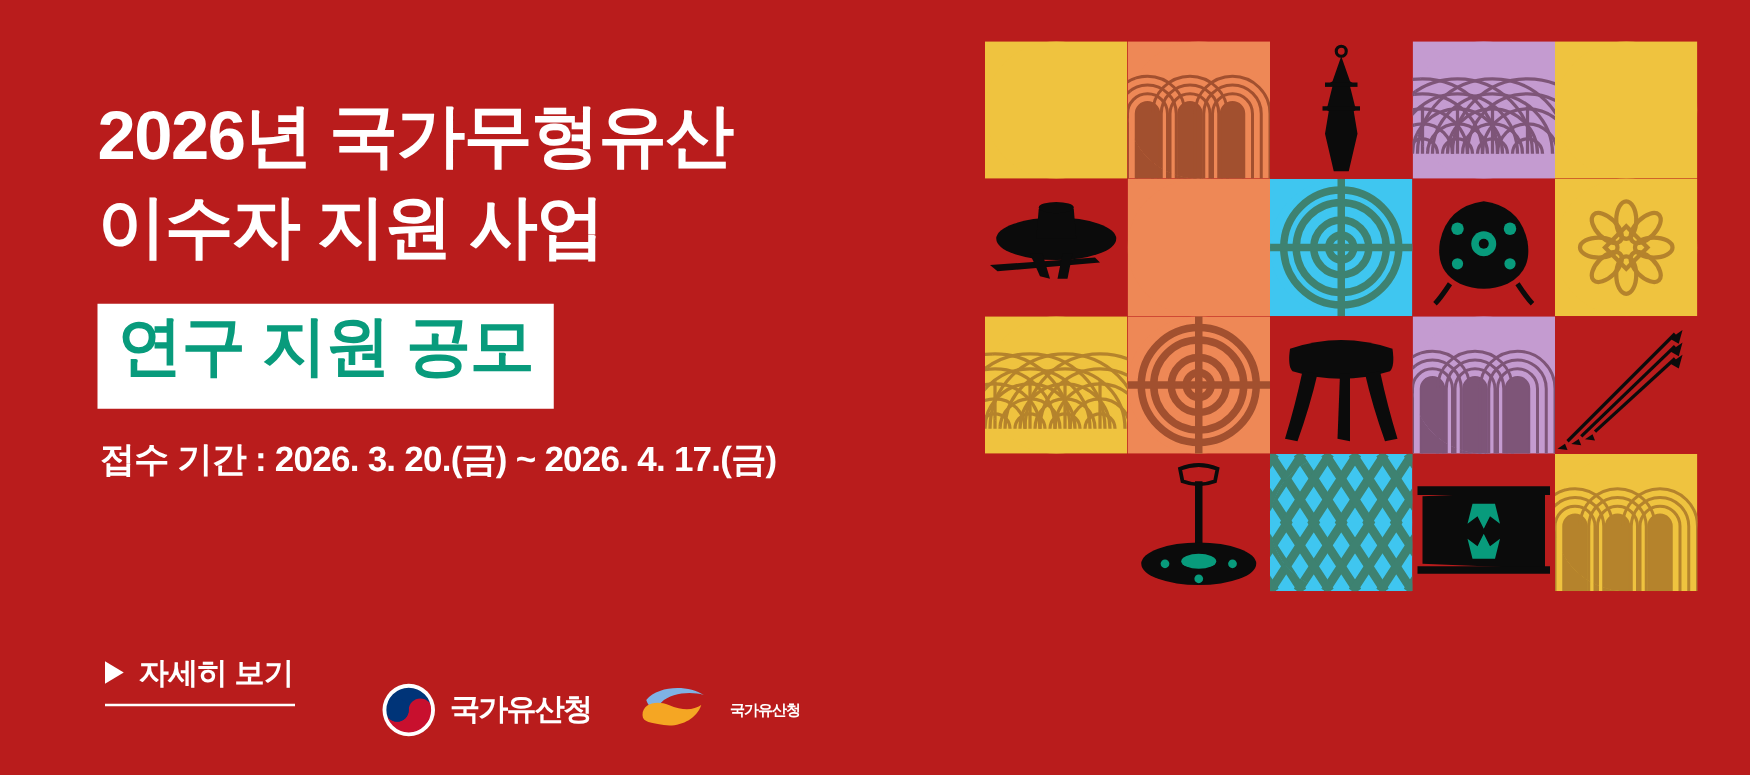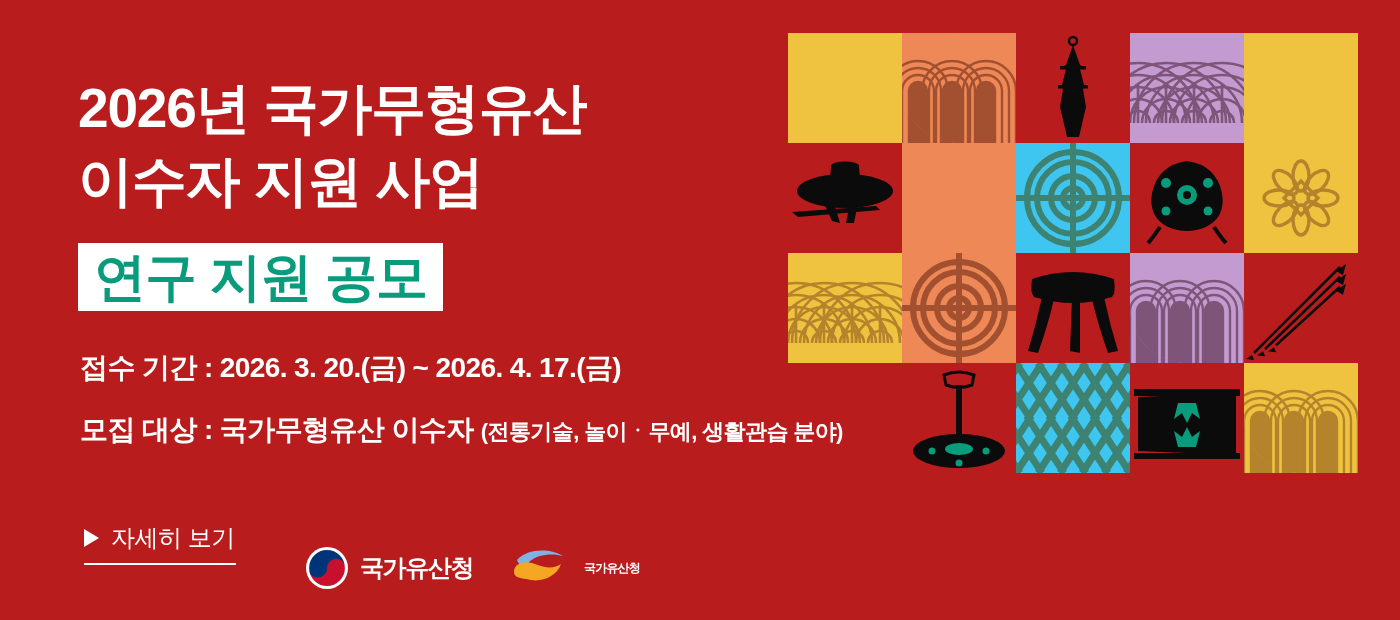--- a/index.html
+++ b/index.html
@@ -36,21 +36,21 @@
     line-height: 1.33;
     letter-spacing: -1.2px;
     white-space: pre-line;
   }
 
   .highlight-wrap {
     position: absolute;
     left: 0;
     top: 243px;
     background: #ffffff;
-    padding: 6px 16px 6px 16px;
+    padding: 6px 16px 22px 16px;
     display: inline-block;
   }
   .highlight-text {
     color: #089B7C;
     font-size: 52px;
     font-weight: 700;
     line-height: 1.08;
     letter-spacing: -1px;
     display: block;
   }
@@ -82,21 +82,21 @@
   }
   .cta-tri {
     width: 0; height: 0;
     border-left: 15px solid #ffffff;
     border-top: 9px solid transparent;
     border-bottom: 9px solid transparent;
   }
   .cta-label {
     color: #ffffff;
     font-size: 24px;
-    font-weight: 400;
+    font-weight: 700;
     letter-spacing: -0.5px;
   }
 
   
   .logo-row {
     position: absolute;
     left: 305px;
     top: 546px;
     display: flex;
     align-items: flex-end;
@@ -162,23 +162,20 @@
 이수자 지원 사업</div>
 
     <div class="highlight-wrap">
       <span class="highlight-text">연구 지원 공모</span>
     </div>
 
     <div class="info-line l1">
       <span>접수 기간 : 2026. 3. 20.(금) ~ 2026. 4. 17.(금)</span>
     </div>
 
-    <div class="info-line l2">
-      <span>모집 대상 : 국가무형유산 이수자 </span><span class="info-sub">(전통기술, 놀이ㆍ무예, 생활관습 분야)</span>
-    </div>
   </div>
 
   <div class="cta">
     <span class="cta-tri"></span>
     <span class="cta-label">자세히 보기</span>
   </div>
 
   <div class="logo-row">
 
     <div class="logo">

